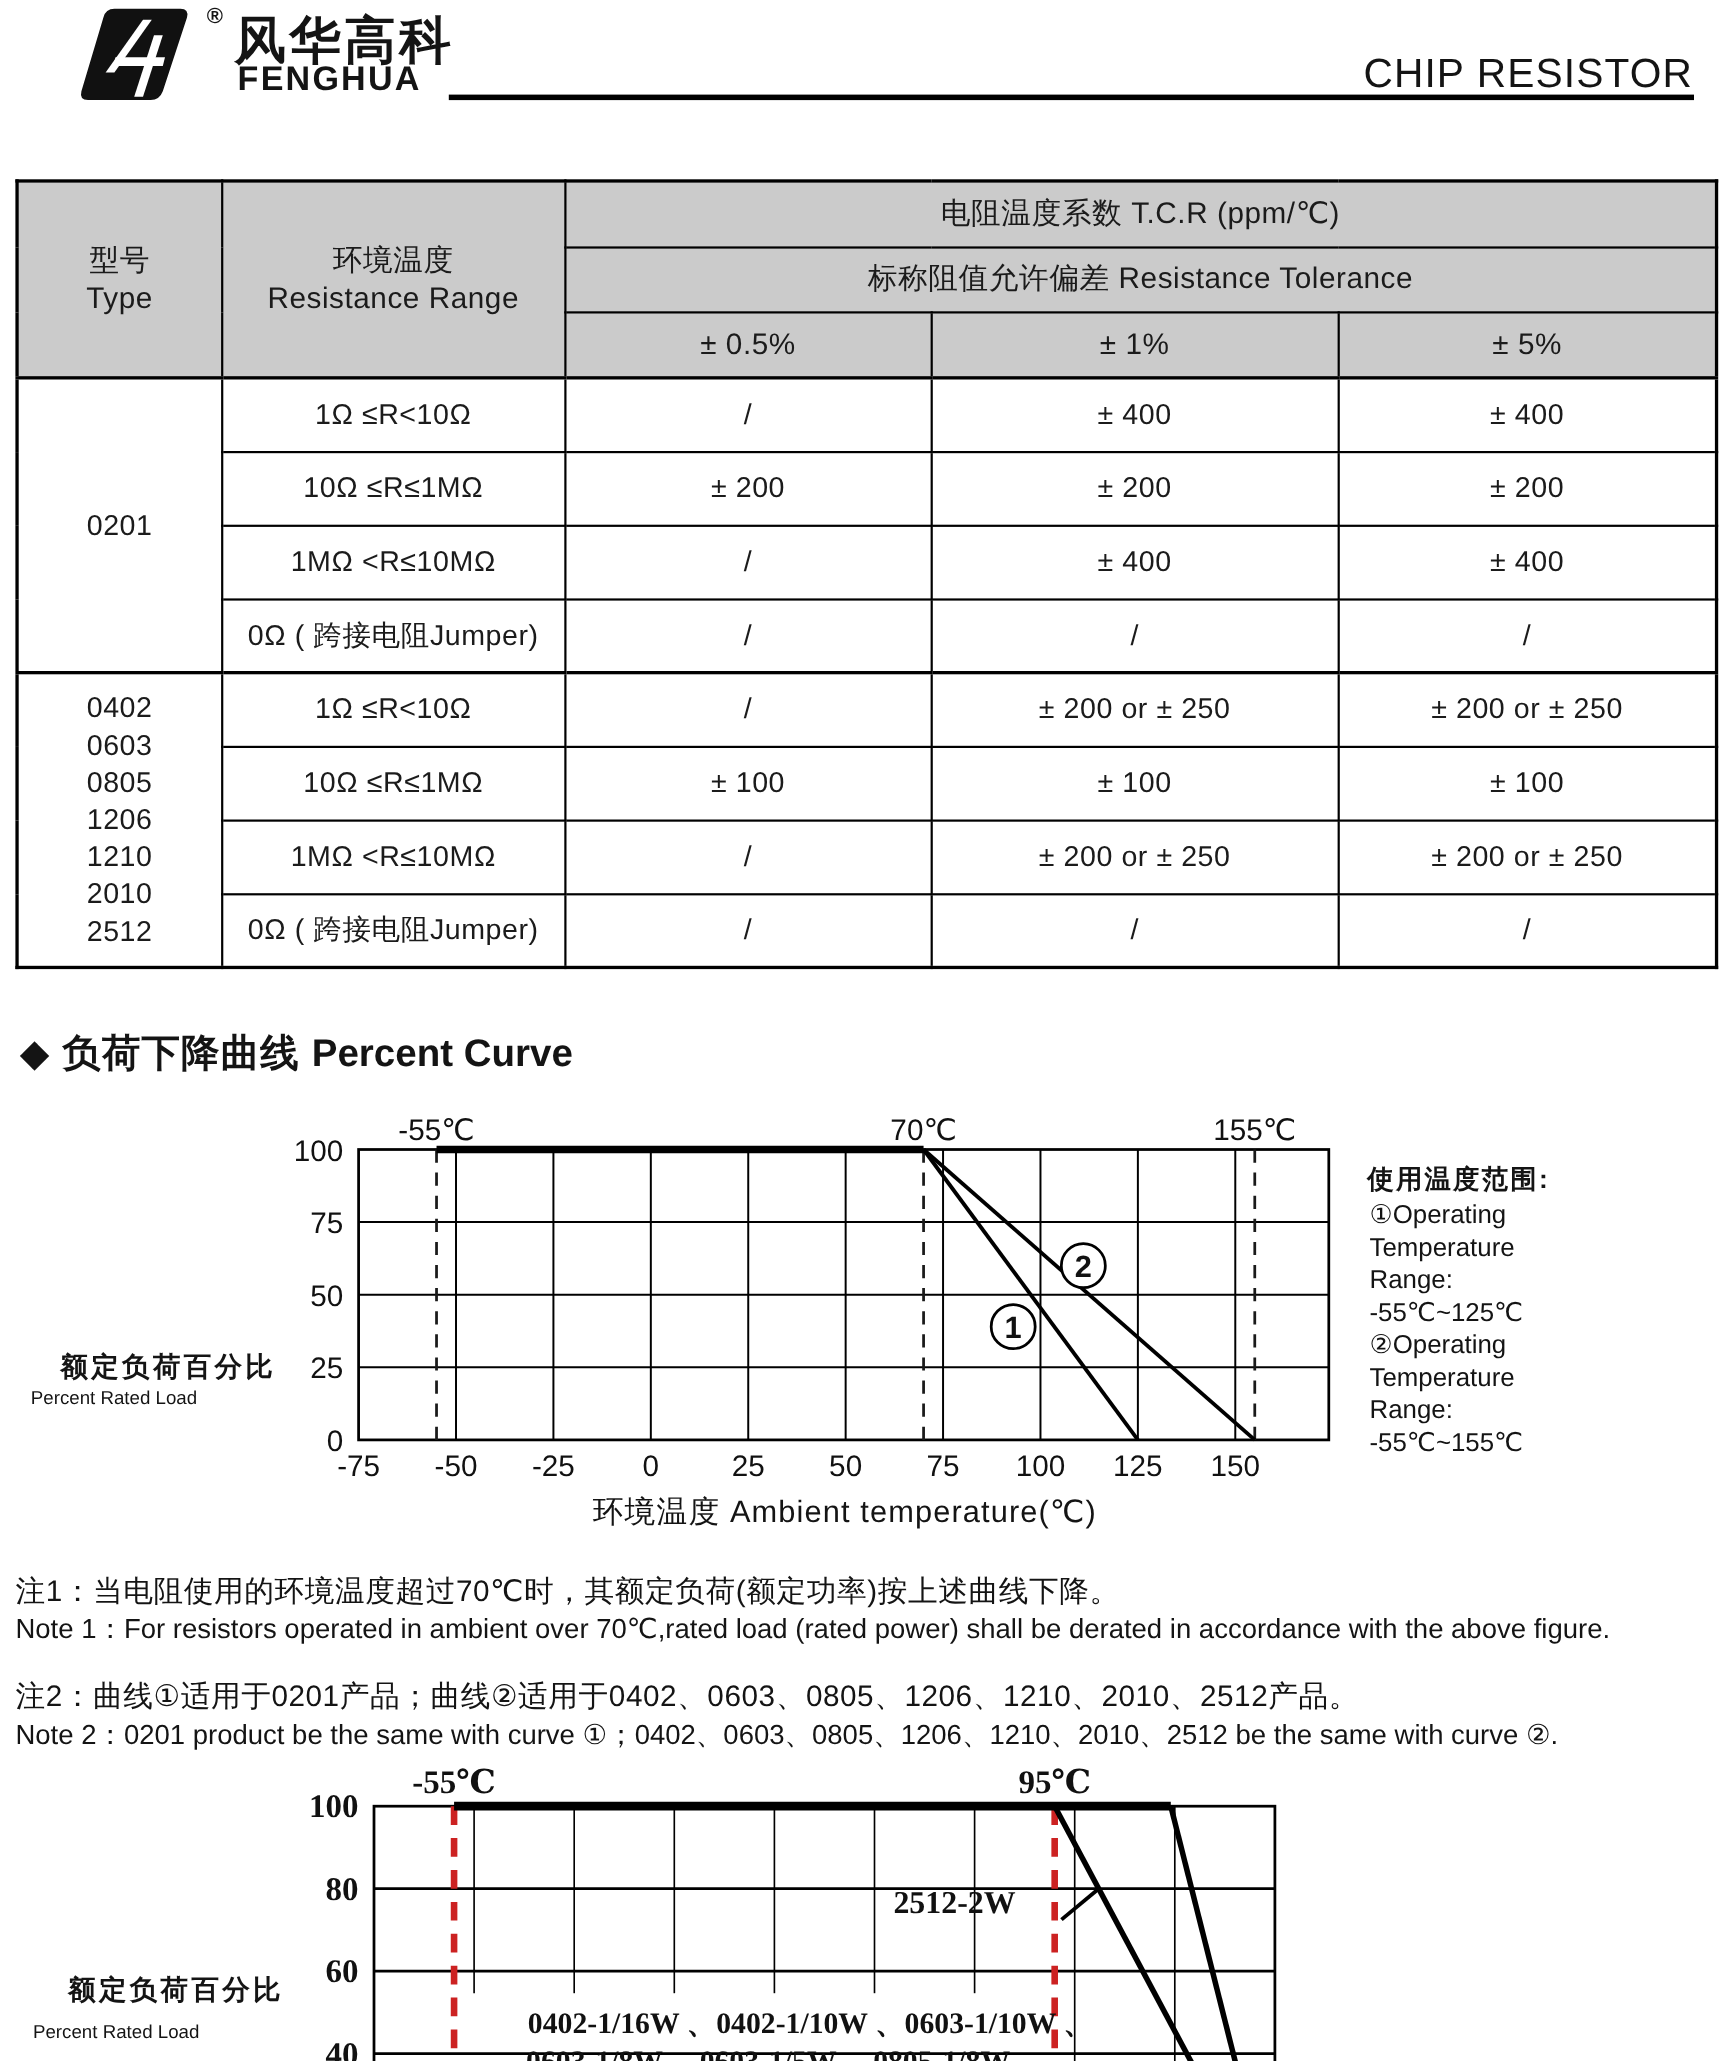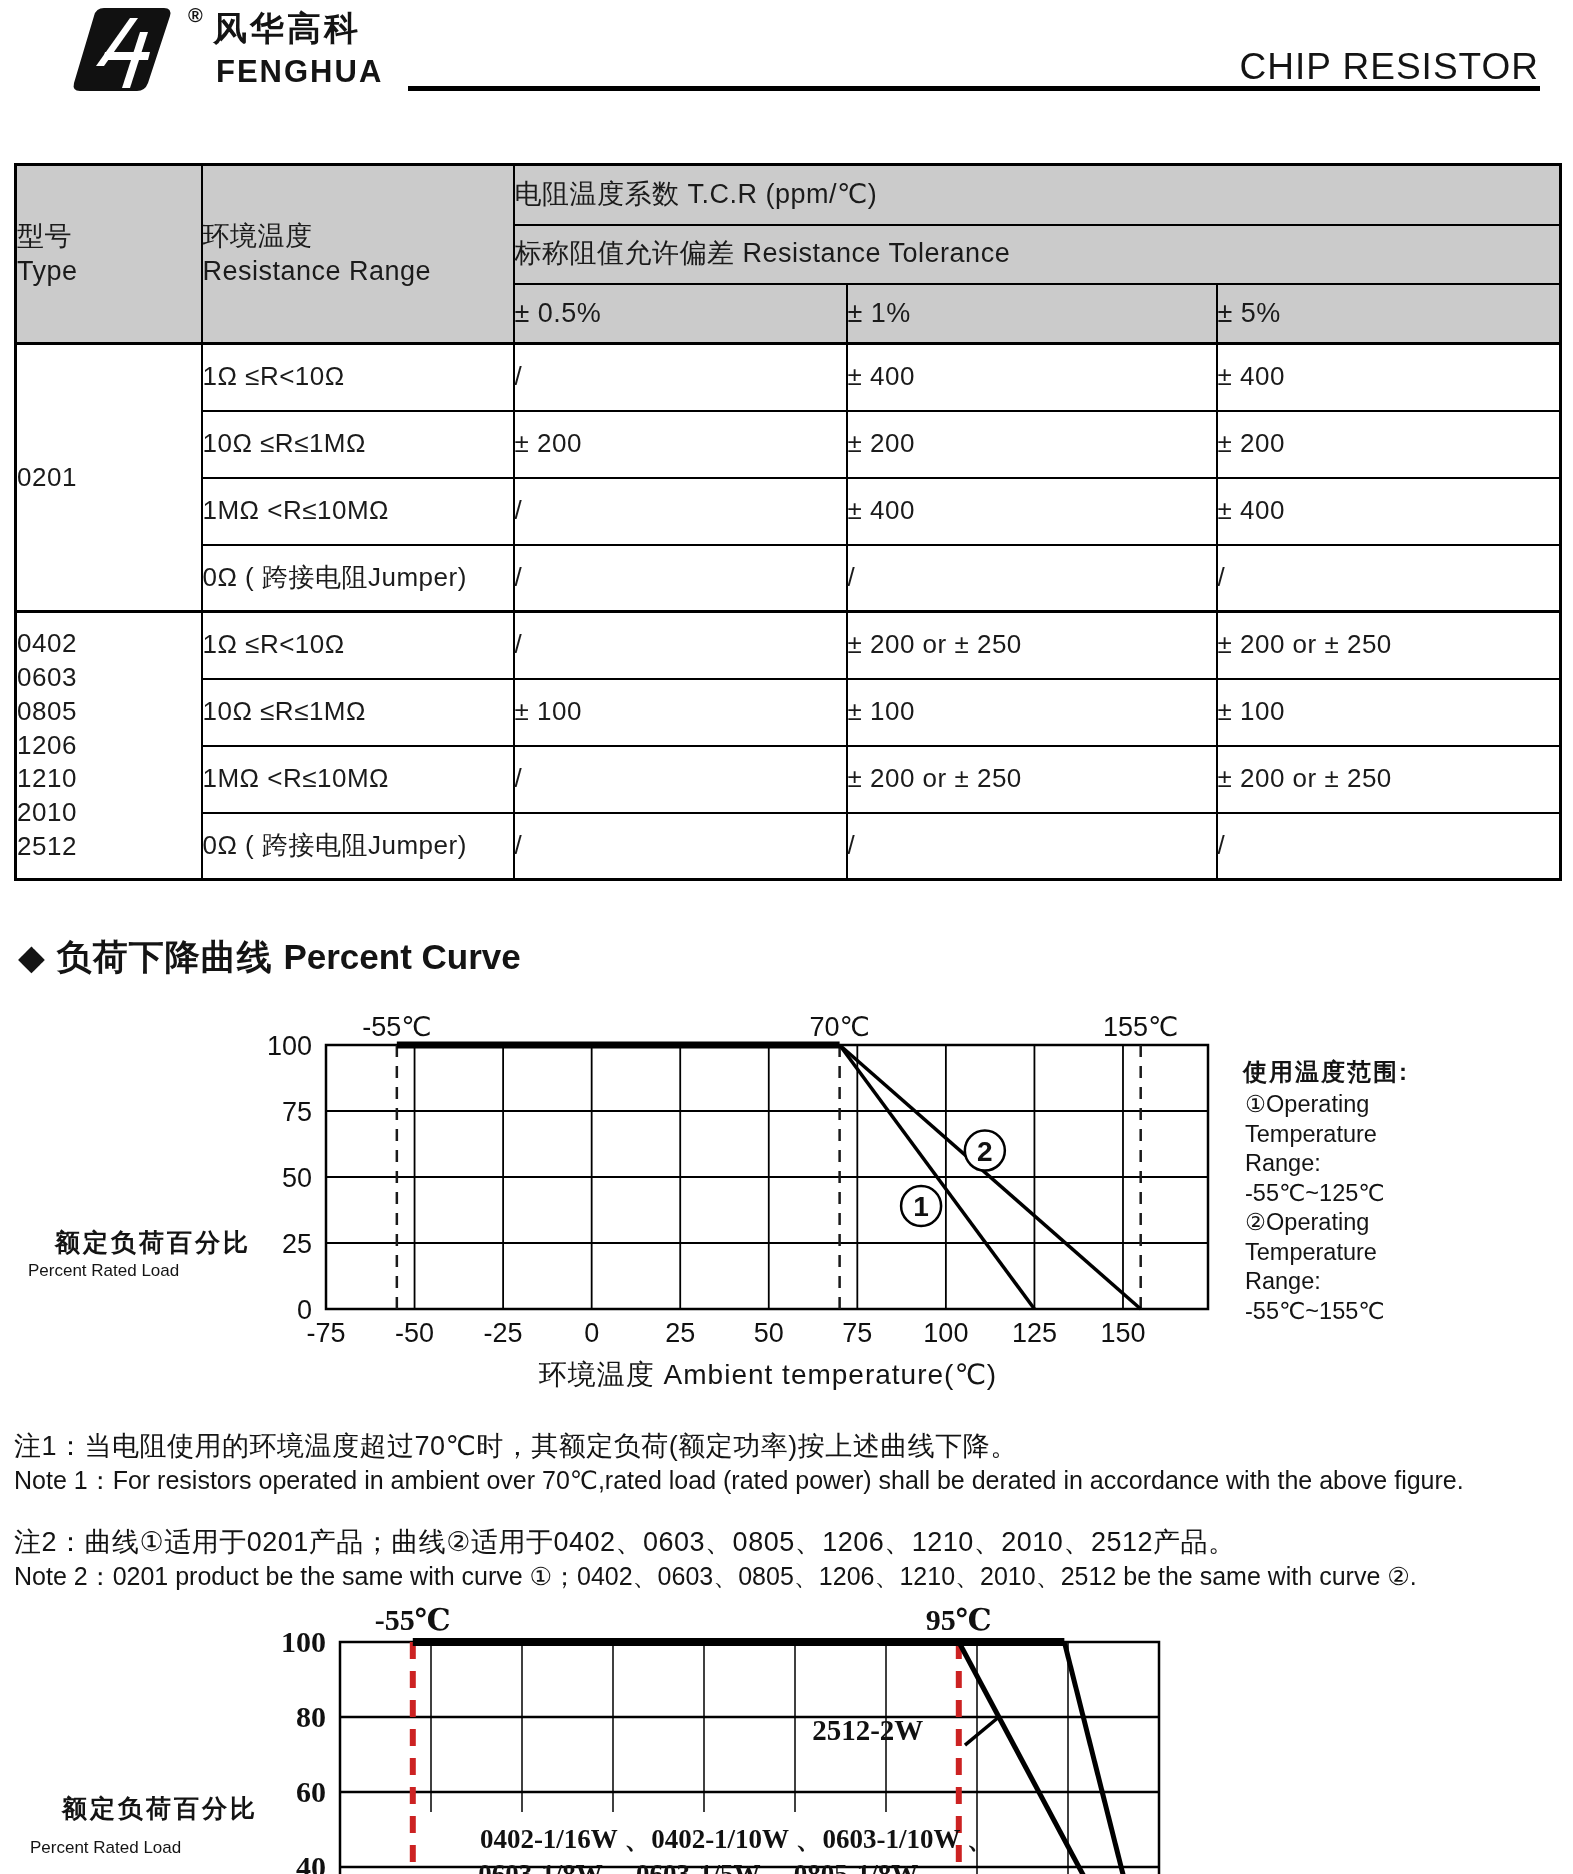--- a/index.html
+++ b/index.html
@@ -4,27 +4,27 @@
 <style>
   *{margin:0;padding:0;box-sizing:border-box}
   html,body{background:#fff}
   body{position:relative;width:1573px;height:1874px;overflow:hidden;
        font-family:"Liberation Sans","DejaVu Sans",sans-serif;color:#141414}
   .abs{position:absolute}
   .pre{white-space:pre-line}
   
   #doc-title{top:46px;right:34px;font-size:37px;letter-spacing:1px;font-weight:500}
   #header-rule{left:408px;top:86px;width:1132px;height:5px;background:#000}
-  #logo-cn{left:213px;top:6px;font-size:34px;font-weight:bold;letter-spacing:3px}
+  #logo-cn{left:213px;top:6px;font-size:47px;font-weight:bold;letter-spacing:3px}
   #logo-en{left:216px;top:54px;font-size:31px;font-weight:bold;letter-spacing:2px}
   #logo-reg{left:188px;top:4px;font-size:20px;font-weight:bold}
   
   #table-wrap{left:14px;top:163px}
   #tcr-table{border-collapse:collapse;table-layout:fixed;border:3px solid #000;width:1545px}
-  #tcr-table td{border:2px solid #000;text-align:left;vertical-align:middle;
+  #tcr-table td{border:2px solid #000;text-align:center;vertical-align:middle;
      font-size:26px;letter-spacing:.5px;color:#1b1b1b;padding:0;line-height:1.3}
   #tcr-table td.hdr{background:#cbcbcb;font-size:27px}
   #tcr-table td.thick{border-top:3px solid #000}
   
   #section-title{left:18px;top:934px;font-size:35px;font-weight:bold;letter-spacing:1px}
   #section-title .en{letter-spacing:0}
   
   .chart-ylabel-cn{font-size:25px;font-weight:bold;letter-spacing:3px}
   .chart-ylabel-en{font-size:17px}
   #c1-ylabel-cn{left:55px;top:1226px}

